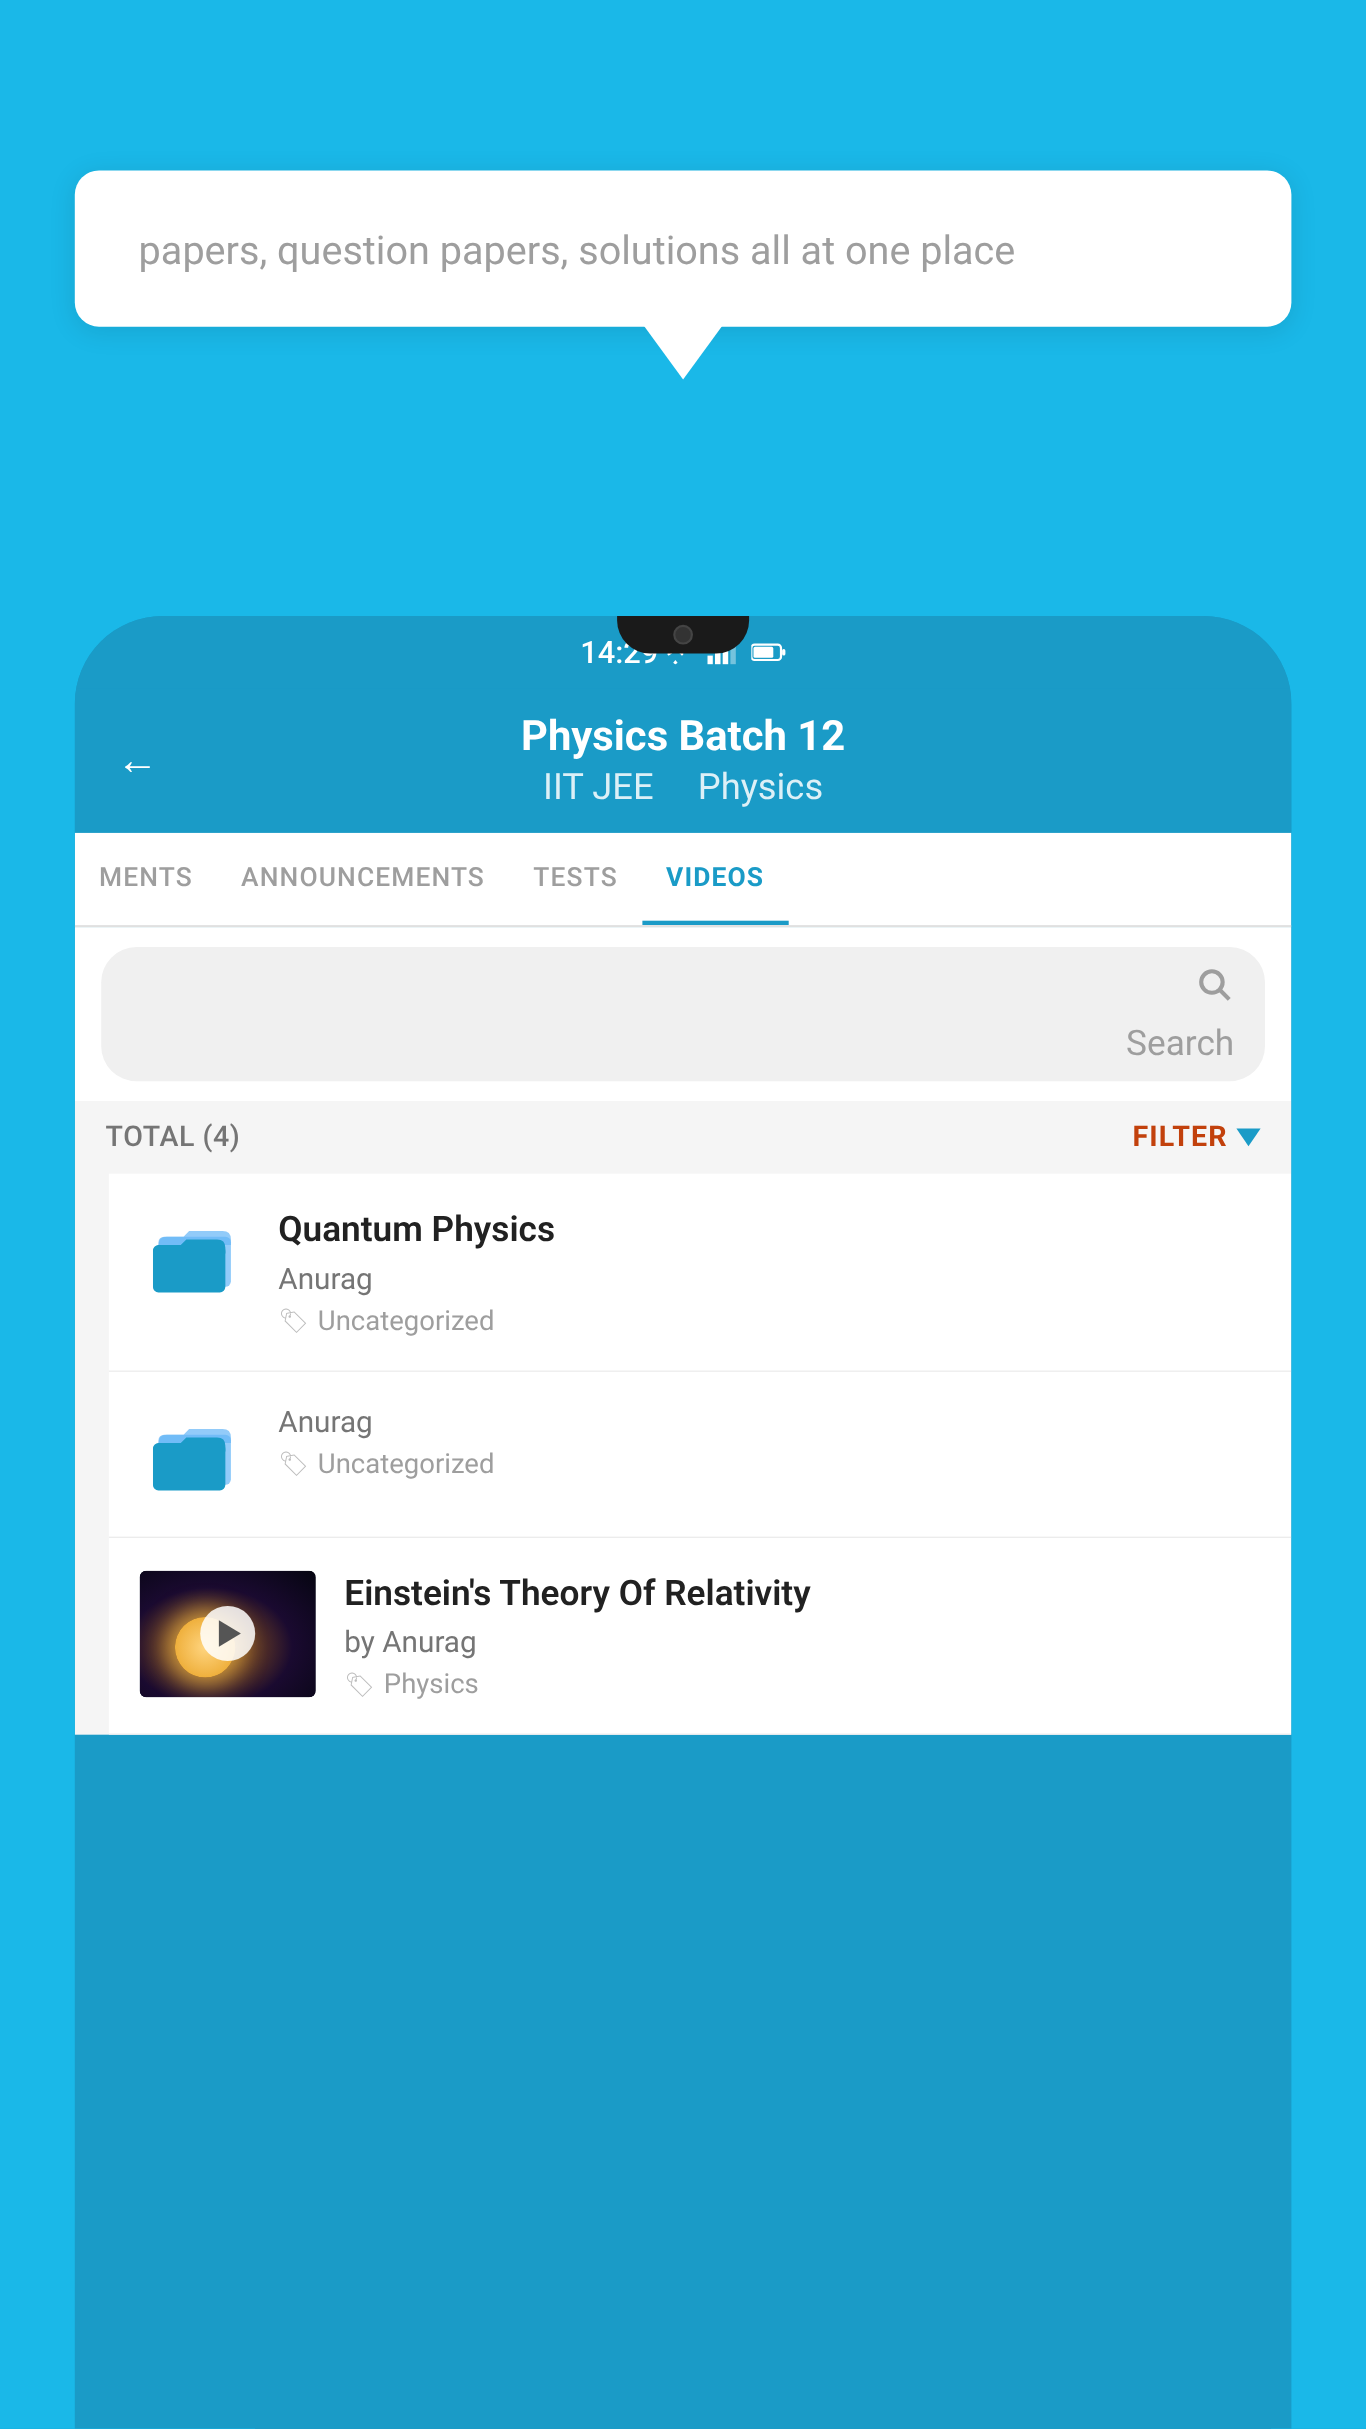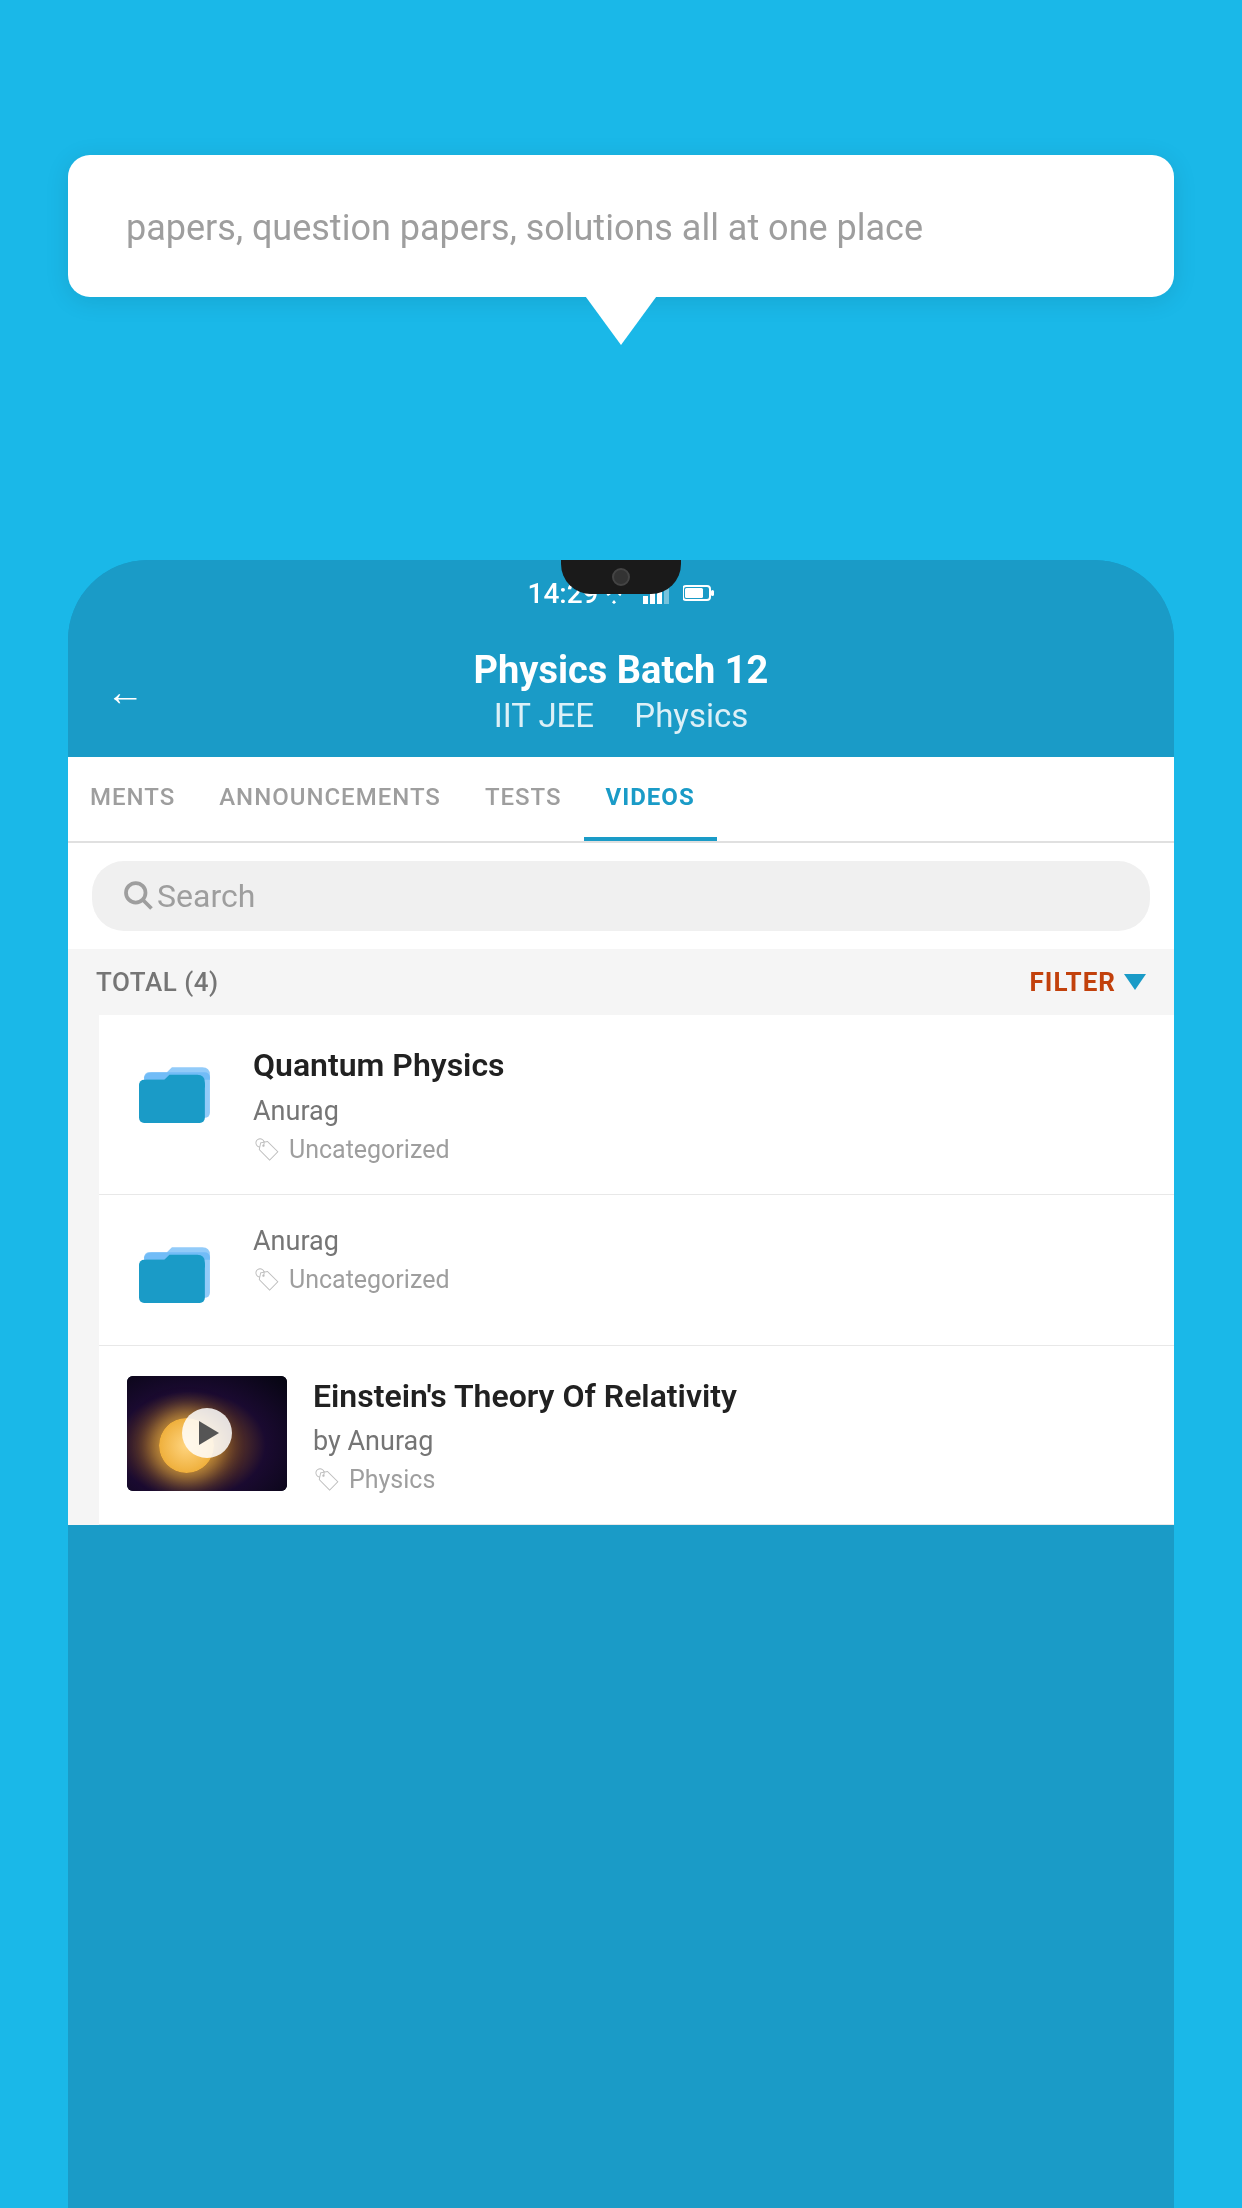--- a/index.html
+++ b/index.html
@@ -159,23 +159,24 @@
 
     
     .search-bar-wrap {
       background: #ffffff;
       padding: 18px 24px;
     }
     .search-bar {
       background: #f0f0f0;
       border-radius: 32px;
       display: flex;
-      align-items: flex-start;
+      align-items: flex-end;
       padding: 16px 28px;
-      gap: 1px;
+      gap: 16px;
+      flex-direction: column;
     }
     .search-icon-svg {
       width: 36px;
       height: 36px;
       fill: none;
       stroke: #9e9e9e;
       stroke-width: 2.5;
     }
     .search-placeholder {
       color: #9e9e9e;

